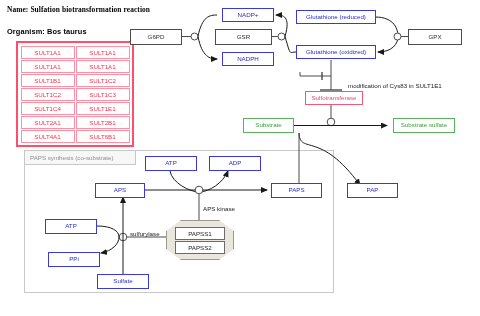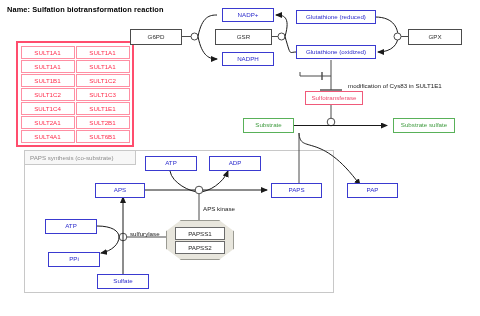--- a/index.html
+++ b/index.html
@@ -146,21 +146,22 @@
     width: 480px;
     height: 316px;
     pointer-events: none;
   }
 </style>
 </head>
 <body>
 
 <div id="canvas">
 
-  <div class="hdr" style="left:7px; top:5px;">Name: Sulfation biotransformation reaction</div>
+  <div class="hdr" style="left:7px; top:5px;font-family:Liberation Serif, serif;">Name: Sulfation biotransformation reaction</div>
+  <div class="hdr" style="left:7px; top:27px;">Organism: Bos taurus</div>
 
   <div id="sult-table" style="left:16px; top:41px; width:118px;">
     <div class="trow">
       <div class="tcell">SULT1A1</div>
       <div class="tcell">SULT1A1</div>
     </div>
     <div class="trow">
       <div class="tcell">SULT1A1</div>
       <div class="tcell">SULT1A1</div>
     </div>

